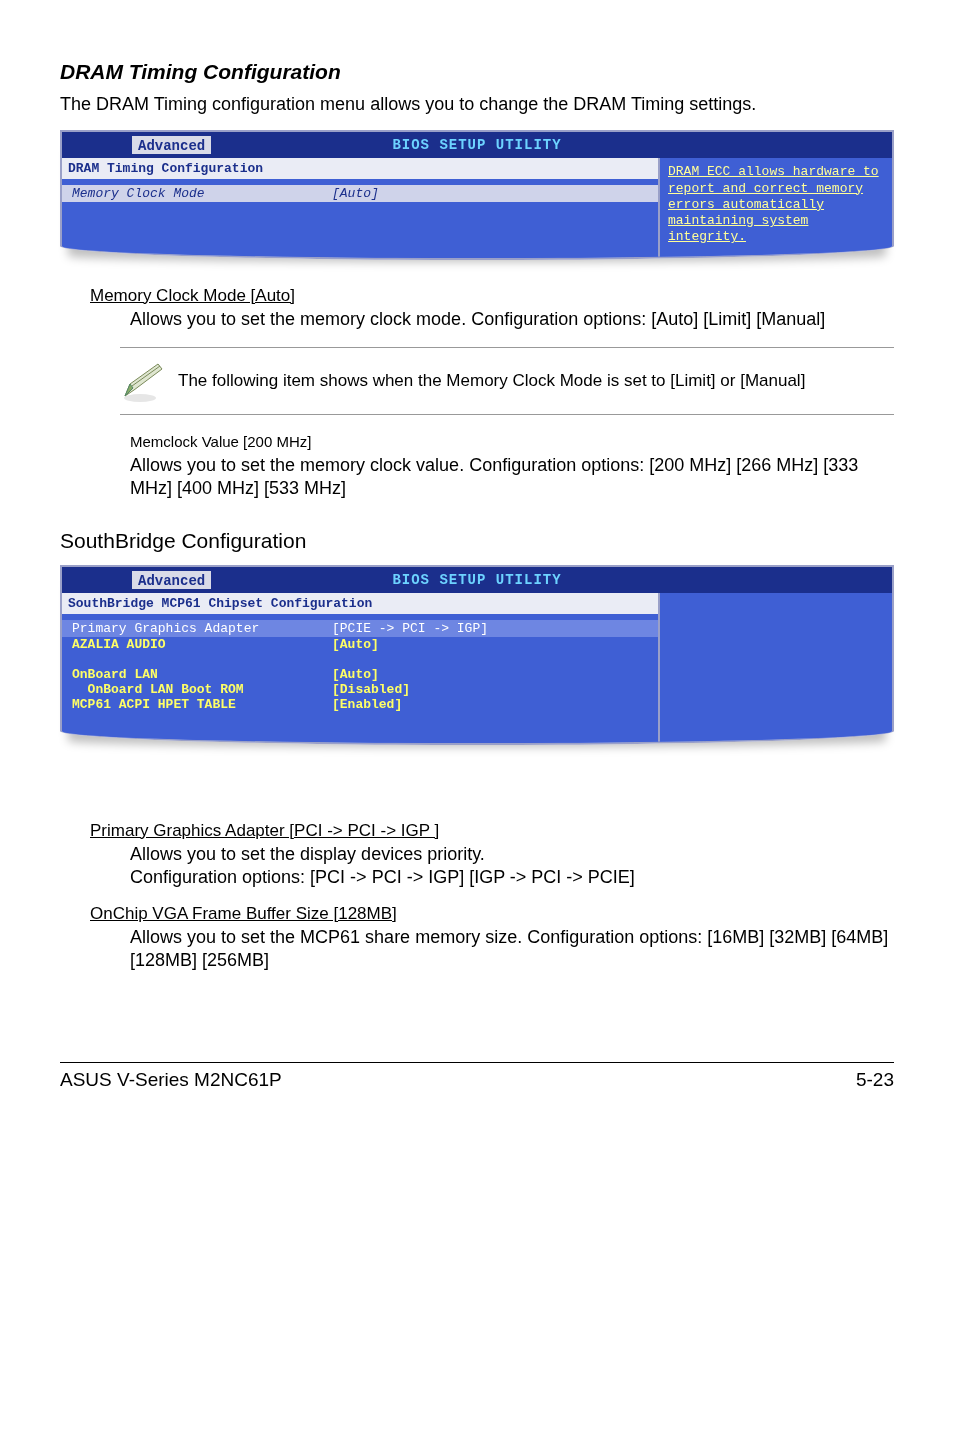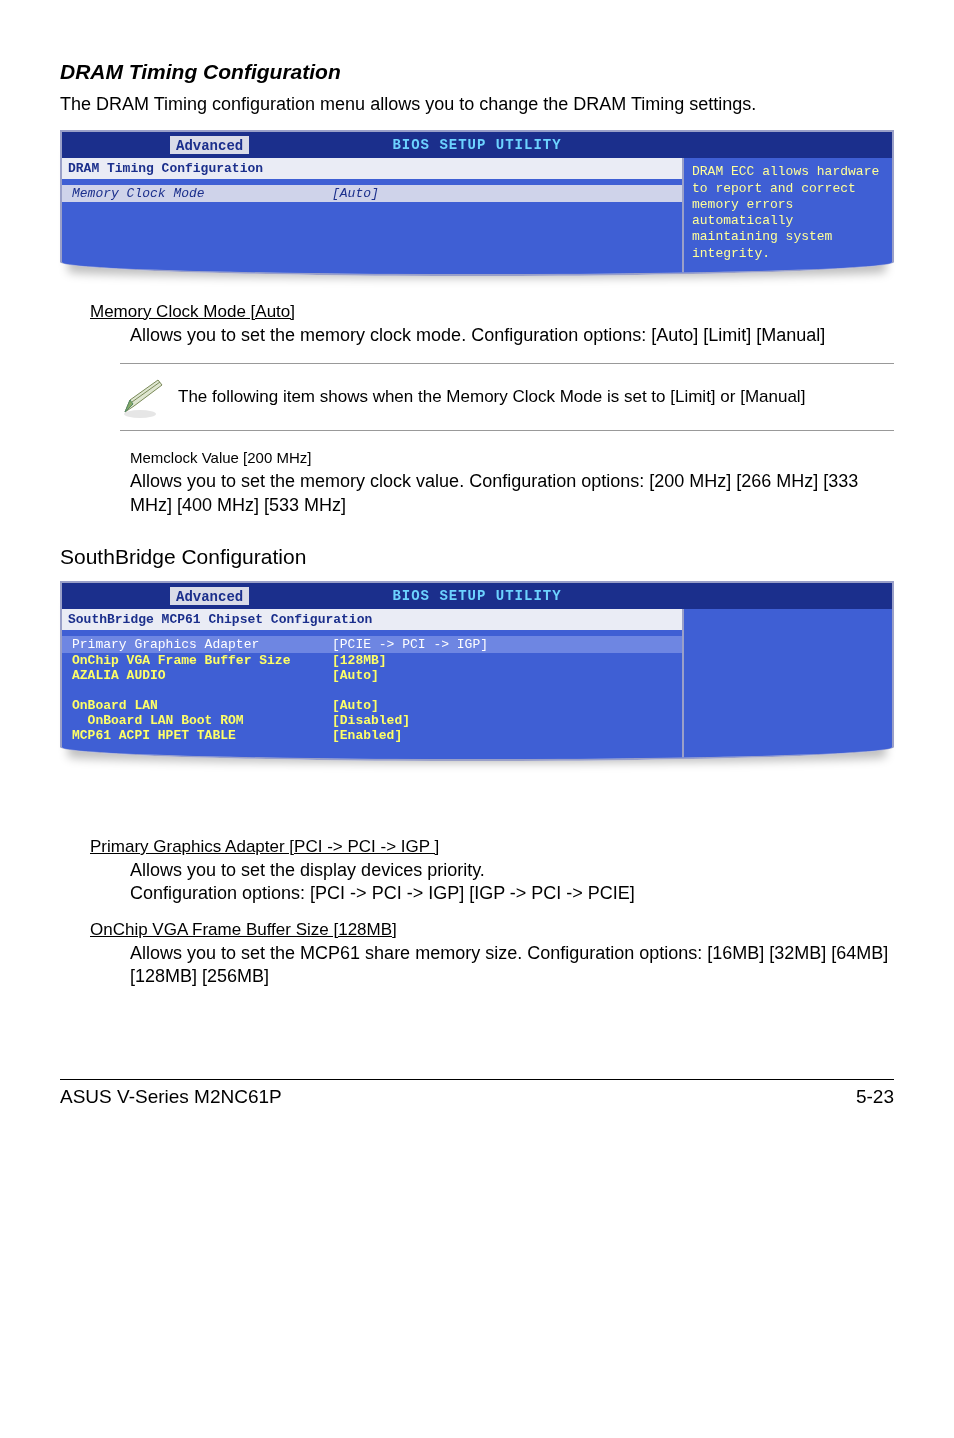--- a/index.html
+++ b/index.html
@@ -38,21 +38,21 @@
   }
   .bios-title-center {
     position: absolute; left: 0; right: 0; text-align: center;
     font-family: "Courier New", monospace;
     font-weight: bold;
     color: #6dd3ff;
     font-size: 14px;
     letter-spacing: 1px;
   }
   .bios-tab {
-    margin-left: 108px;
+    margin-left: 70px;
     background: #d9dbe8;
     color: #1b2f8c;
     font-family: "Courier New", monospace;
     font-weight: bold;
     font-size: 14px;
     padding: 2px 6px 0 6px;
   }
   .bios-body {
     display: flex;
     background: #3f5fd4;
@@ -72,28 +72,29 @@
     padding: 3px 6px;
     margin: -6px -10px 6px -10px;
   }
   .bios-row { display: flex; }
   .bios-row .k { width: 260px; }
   .bios-row .v { }
   .bios-row.sel { background: #cfd3ea; color: #1b2f8c; margin: 0 -10px; padding: 1px 10px; }
   .bios-row.sel .k, .bios-row.sel .v { color: #1b2f8c; font-style: italic; }
   .bios-left .yellow { color: #ffff66; font-weight: bold; }
   .bios-right {
-    width: 210px;
+    width: 234px;
     border-left: 2px solid #9aa0c8;
     background: #3f5fd4;
     color: #ffff99;
     font-family: "Courier New", monospace;
     font-size: 13px;
     padding: 6px 8px 12px 8px;
     line-height: 1.25;
+    text-decoration: underline;
   }
   .bios-shadow { box-shadow: 0 10px 10px -8px rgba(0,0,0,0.25); border-radius: 0 0 50% 50%/0 0 14px 14px; overflow: hidden; }
 
   
   .note {
     display: flex;
     align-items: center;
     border-top: 1px solid #999;
     border-bottom: 1px solid #999;
     margin: 16px 0 16px 60px;
@@ -168,24 +169,20 @@
     </div>
     <div class="bios-body">
       <div class="bios-left">
         <div class="white-row">SouthBridge MCP61 Chipset Configuration</div>
         <div id="bios2-rows">
             <div class="bios-row" style="background: rgb(110, 134, 226); margin: 0px -10px; padding: 1px 10px;">
               <span class="k" style="color: rgb(255, 255, 255); white-space: pre;">Primary Graphics Adapter</span>
               <span class="v" style="color: rgb(255, 255, 255);">[PCIE -&gt; PCI -&gt; IGP]</span>
             </div>
             <div class="bios-row">
-              <span class="k yellow" style="white-space: pre;">OnChip VGA Frame Buffer Size</span>
-              <span class="v yellow">[128MB]</span>
-            </div>
-            <div class="bios-row">
               <span class="k yellow" style="white-space: pre;">AZALIA AUDIO</span>
               <span class="v yellow">[Auto]</span>
             </div>
             <div class="bios-row">&nbsp;</div>
             <div class="bios-row">
               <span class="k yellow" style="white-space: pre;">OnBoard LAN</span>
               <span class="v yellow">[Auto]</span>
             </div>
             <div class="bios-row">
               <span class="k yellow" style="white-space: pre;">  OnBoard LAN Boot ROM</span>

